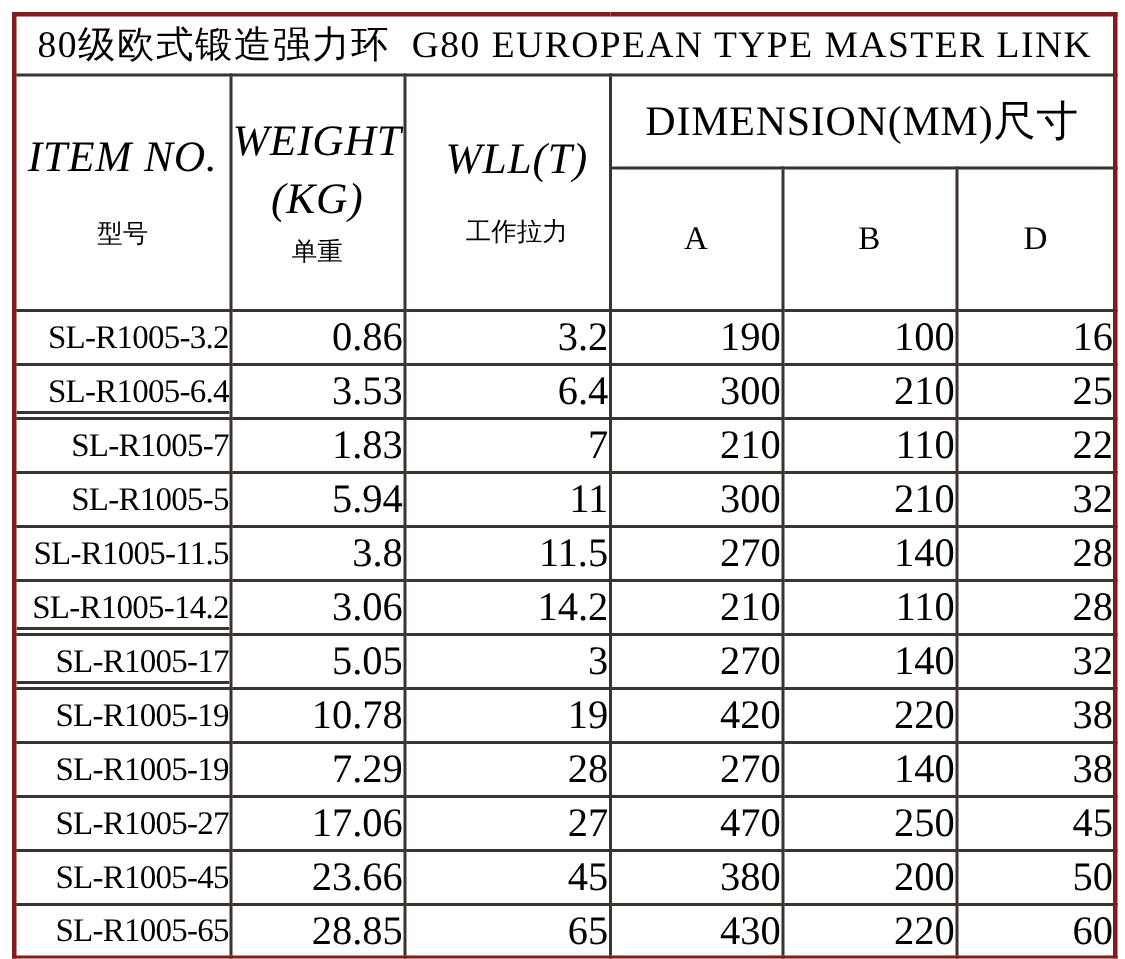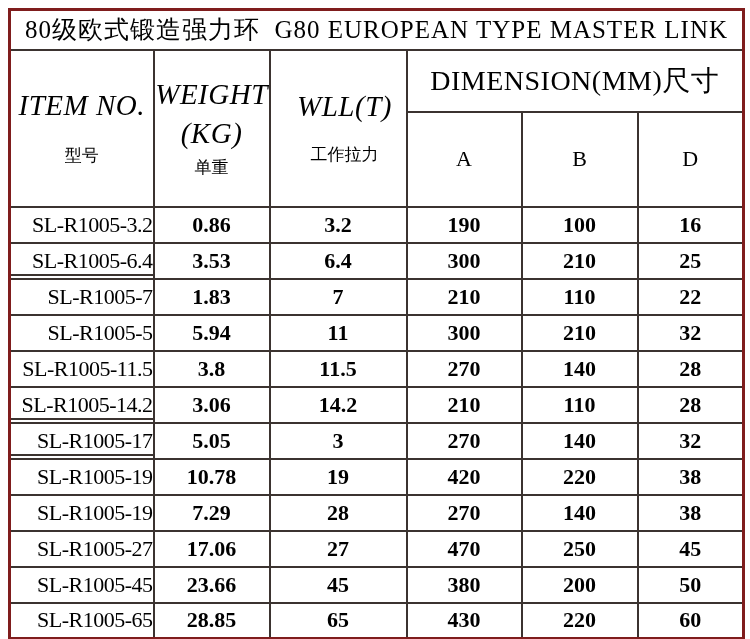--- a/index.html
+++ b/index.html
@@ -66,23 +66,22 @@
   }
   td.item-cell {
     text-align: right;
     padding-left: 2px;
     font-size: 22px;
     white-space: nowrap;
     position: relative;
     letter-spacing: -0.5px;
   }
   td.num-cell {
-    text-align: center;
-    font-size: 22px;
-    font-weight: bold;
+    text-align: right;
+    font-size: 27px;
   }
   
   tr.dbl td.item-cell::after {
     content: "";
     position: absolute;
     left: 0;
     right: 0;
     bottom: 2px;
     height: 0;
     border-top: 2px solid #3b3330;

